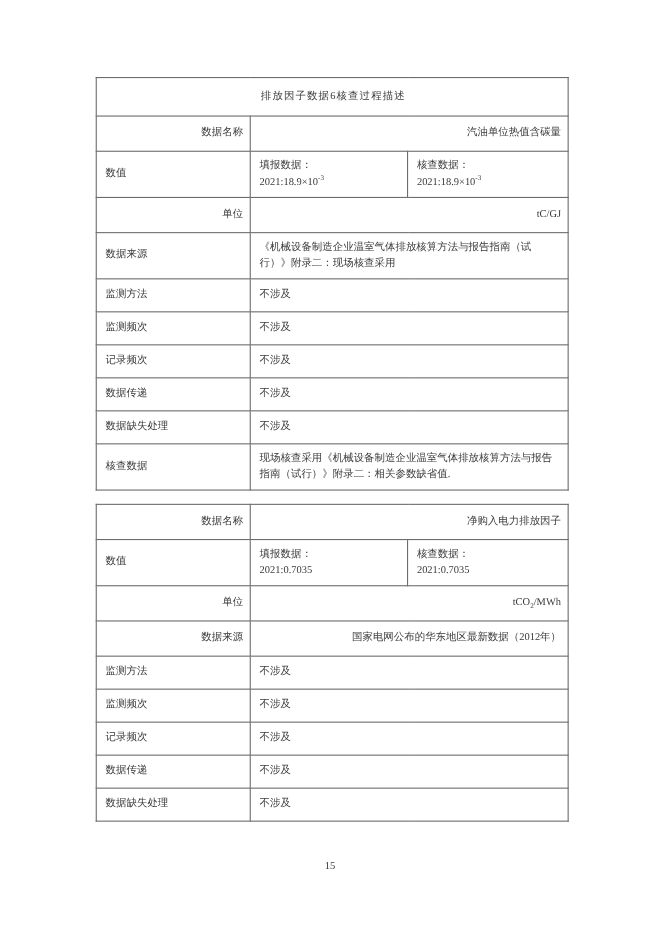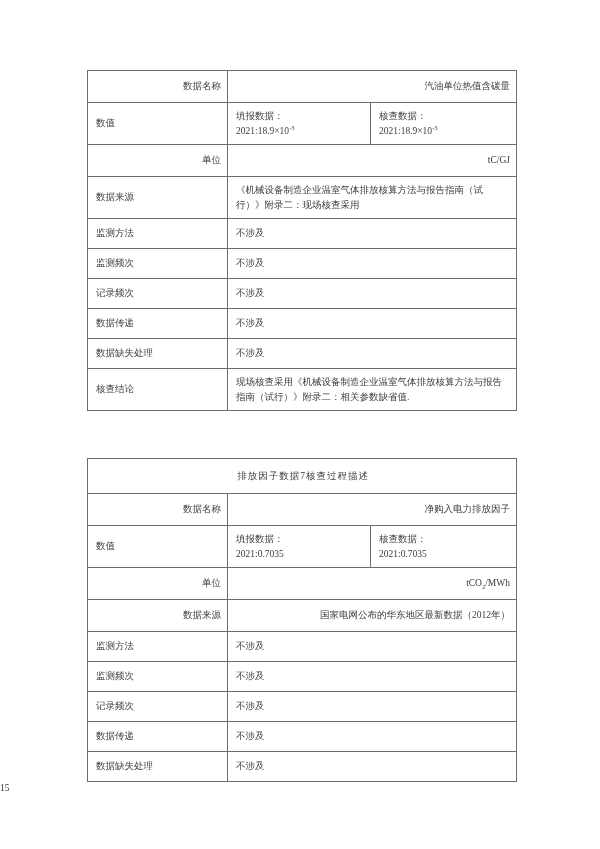--- a/index.html
+++ b/index.html
@@ -48,34 +48,37 @@
   }
   sub {
     font-size: 6.5px;
     line-height: 0;
   }
   .page-number {
     position: absolute;
     top: 783px;
     left: 0;
     width: 100%;
-    text-align: left;
+    text-align: center;
     font-size: 9.5px;
   }
 </style>
 </head>
 <body>
 
 <table class="doc-table" id="table-1">
   <colgroup>
       <col style="width:140px">
       <col style="width:143px">
       <col style="width:146px">
     </colgroup>
   <tbody>
+    <tr>
+      <td class="title-cell" colspan="3">排放因子数据6核查过程描述</td>
+    </tr>
     <tr>
       <td class="h30">数据名称</td>
       <td class="h30 value-cell" colspan="2">汽油单位热值含碳量</td>
     </tr>
     <tr>
       <td class="h40">数值</td>
       <td class="h40 value-cell two-line">
         <div>填报数据：</div>
         <div><span>2021:18.9×10</span><sup>-3</sup></div>
       </td>
@@ -106,36 +109,33 @@
     </tr>
     <tr>
       <td class="h28">数据传递</td>
       <td class="h28 value-cell" colspan="2">不涉及</td>
     </tr>
     <tr>
       <td class="h28">数据缺失处理</td>
       <td class="h28 value-cell" colspan="2">不涉及</td>
     </tr>
     <tr>
-      <td class="h40">核查结论</td>
+      <td class="h40">核查数据</td>
       <td class="h40 value-cell two-line" colspan="2">现场核查采用《机械设备制造企业温室气体排放核算方法与报告指南（试行）》附录二：相关参数缺省值.</td>
     </tr>
   </tbody>
 </table>
 
 <table class="doc-table" id="table-2">
   <colgroup>
       <col style="width:140px">
       <col style="width:143px">
       <col style="width:146px">
     </colgroup>
   <tbody>
-    <tr>
-      <td class="title-cell" colspan="3">排放因子数据7核查过程描述</td>
-    </tr>
     <tr>
       <td class="h30">数据名称</td>
       <td class="h30 value-cell" colspan="2">净购入电力排放因子</td>
     </tr>
     <tr>
       <td class="h40">数值</td>
       <td class="h40 value-cell two-line">
         <div>填报数据：</div>
         <div><span>2021:0.7035</span><sup></sup></div>
       </td>

